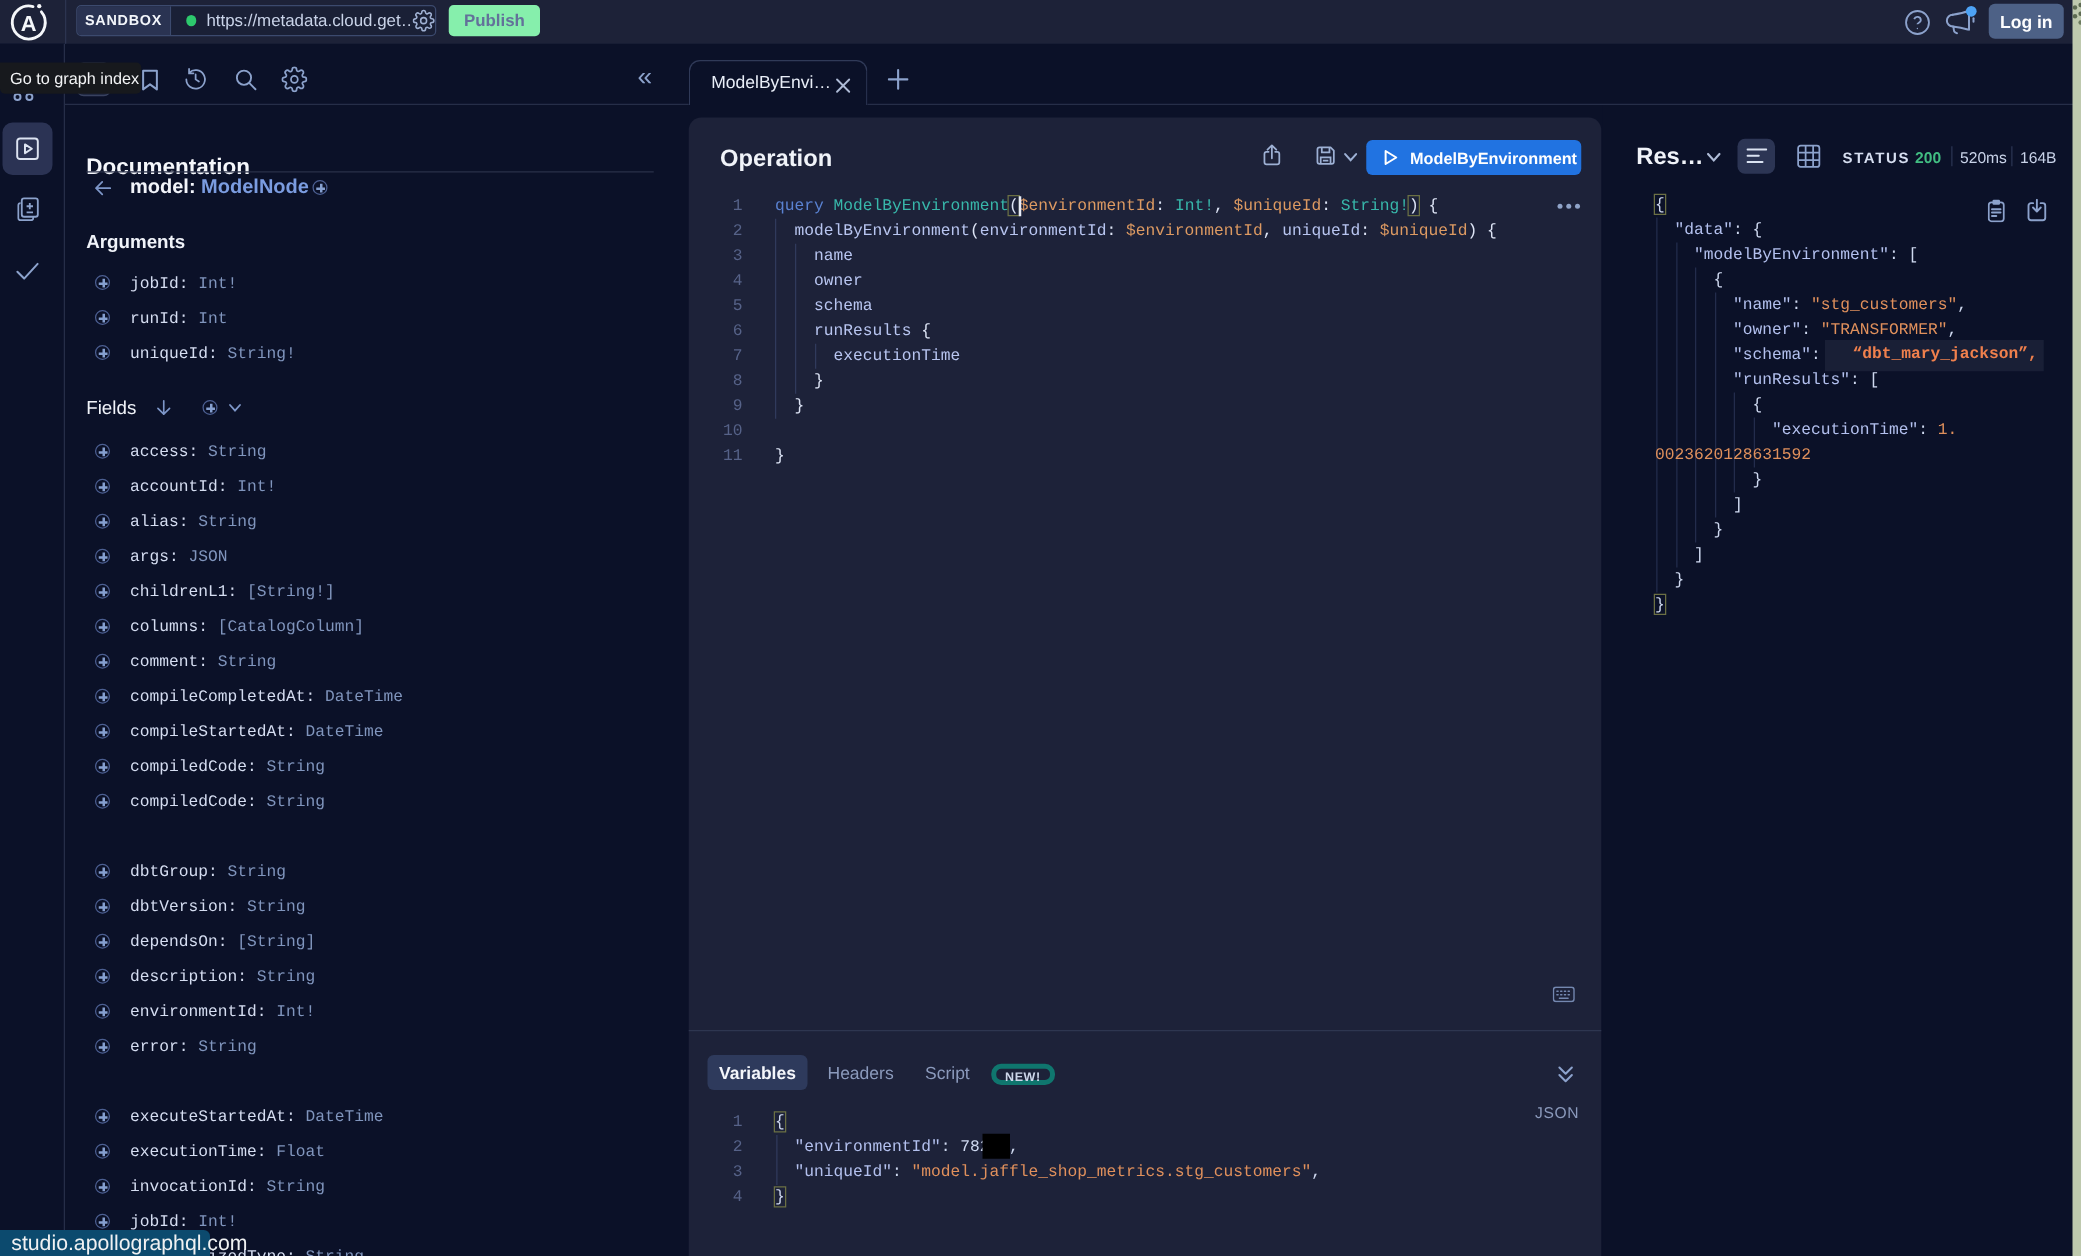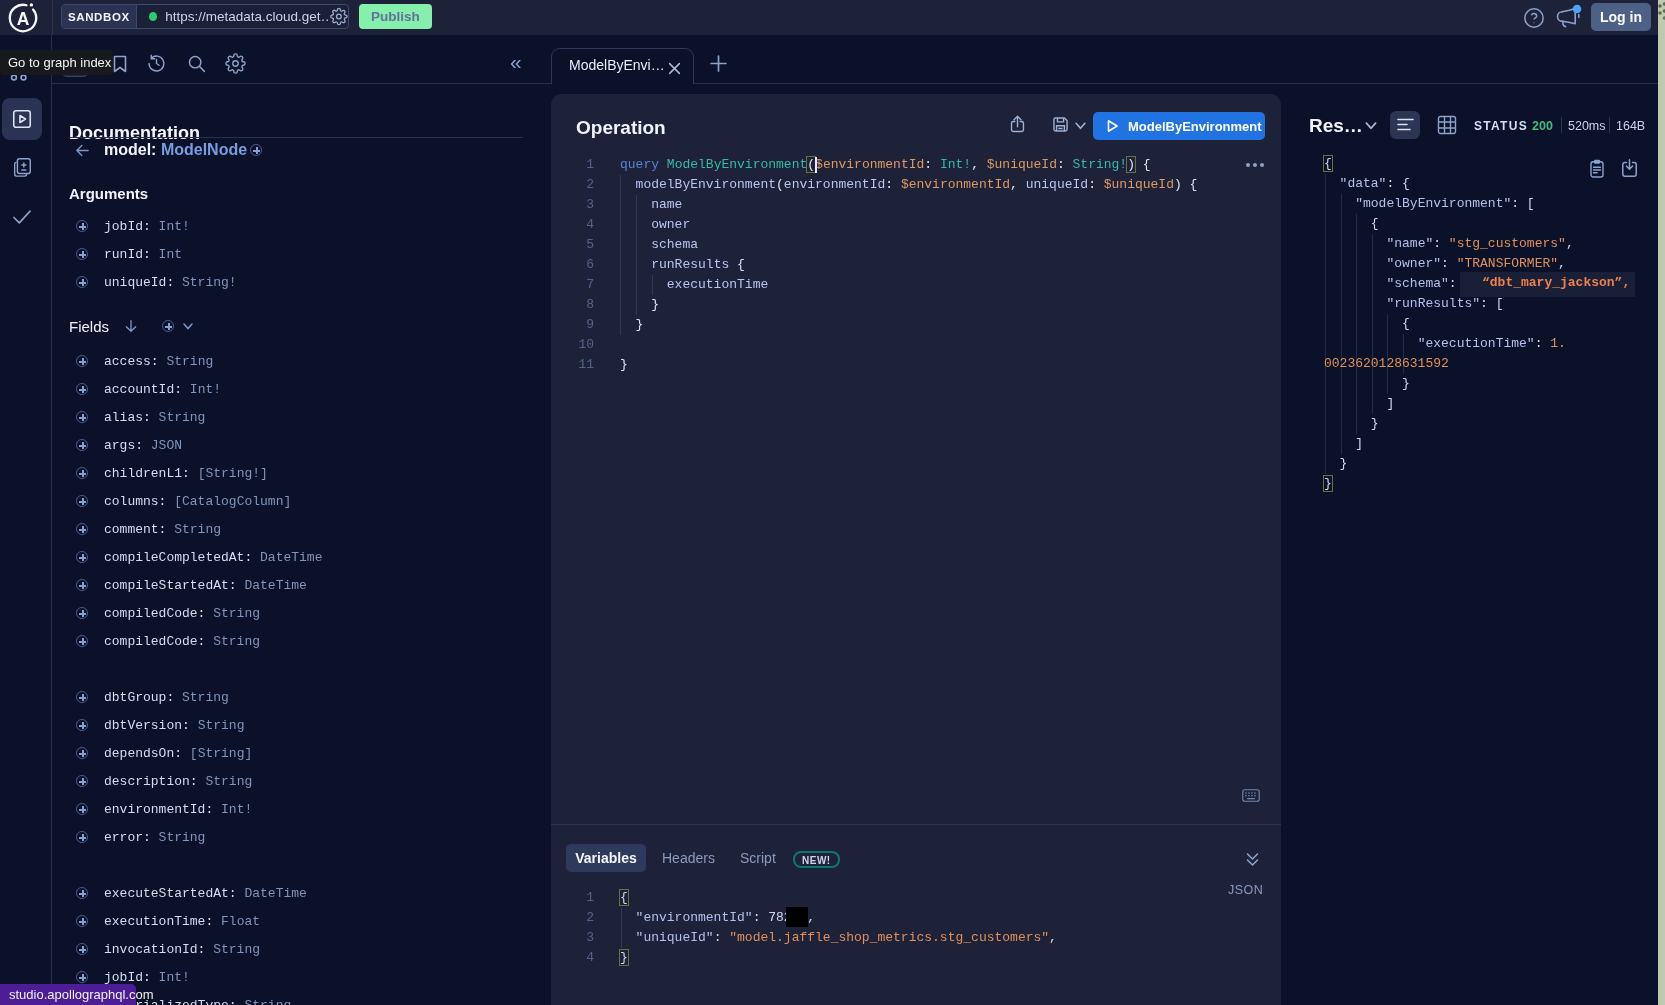--- a/index.html
+++ b/index.html
@@ -22,21 +22,21 @@
   #rail { position:absolute; left:0; top:35px; width:52px; height:970px; background:#0b1128; border-right:1px solid #262e48; }
   .railsel { position:absolute; left:2px; top:63px; width:40px; height:42px; background:#2b3354; border-radius:8px; }
 
   
   #subhead { position:absolute; left:52px; top:35px; width:1613px; height:49px; }
   .hline { position:absolute; top:48px; height:1px; background:#262e48; }
 
   
   #tooltip { position:absolute; left:0; top:50px; height:25px; background:#17191d; border-radius:0 4px 4px 4px; color:#f3f4f6; font-size:13px; line-height:25px; padding:0 2px 0 8px; z-index:30; white-space:nowrap; }
   #hoverbtn { position:absolute; left:61px; top:50px; width:28px; height:27px; background:#222a44; border:1px solid #39425f; border-radius:6px; z-index:29; }
-  #statuspill { position:absolute; left:0px; top:984px; width:136px; height:21px; background:#4c1d95; border-radius:0 5px 0 0; color:#f0f1f2; font-size:13px; line-height:21px; padding-left:9px; z-index:30; }
+  #statuspill { position:absolute; left:0px; top:984px; width:168px; height:21px; background:#0c4a6e; border-radius:0 5px 0 0; color:#f0f1f2; font-size:17px; line-height:21px; padding-left:9px; z-index:30; }
 
   
   #docpanel { position:absolute; left:52px; top:84px; width:498px; height:921px; }
   .h1 { color:#f5f7fb; font-size:18px; font-weight:bold; }
   .h2 { color:#f0f3f9; font-size:19px; font-weight:bold; }
   .fieldname { color:#d5ddf1; }
   .fieldtype { color:#8095bd; }
   .bluelink { color:#7b9ce0; }
   .frow { position:absolute; left:0; width:498px; height:20px; }
   .pico { position:absolute; width:11.8px; height:11.8px; border:1.4px solid #4c5f92; border-radius:50%; }
@@ -60,21 +60,21 @@
   .key { color:#b3c0ee; }
   .str { color:#e0905c; }
   .num { color:#e0905c; }
   .pw { color:#cfd9f0; }
   .bm { outline:1px solid #6b7044; }
 
   
   #vartabs { position:absolute; left:551px; top:824px; width:730px; height:181px; border-top:1px solid #2e3650; }
   .tabsel { position:absolute; left:15px; top:19px; width:80px; height:28px; background:#2e3a5c; border-radius:5px; color:#f4f6fb; font-size:14px; font-weight:bold; text-align:center; line-height:28px; }
   .tabplain { position:absolute; top:21px; color:#8b9abc; font-size:14px; line-height:24px; }
-  #newbadge { position:absolute; left:242px; top:26px; height:17px; border:2px solid #0f766e; border-radius:8px; color:#cdd6ea; font-size:10px; font-weight:bold; letter-spacing:0.5px; line-height:15px; padding:0 7px; }
+  #newbadge { position:absolute; left:242px; top:26px; height:17px; border:4px solid #0f766e; border-radius:8px; color:#cdd6ea; font-size:10px; font-weight:bold; letter-spacing:0.5px; line-height:15px; padding:0 7px; }
 
   
   #resp { position:absolute; left:1282px; top:84px; width:375px; height:921px; background:#0b1128; }
   .viewtile { position:absolute; left:108px; top:27px; width:30px; height:28px; background:#2c3554; border-radius:6px; }
   .statlab { color:#d6def0; font-size:12px; font-weight:bold; letter-spacing:1.3px; }
   .green { color:#41bd82; font-size:12.5px; font-weight:bold; }
   .mut { color:#c8d2e8; font-size:13px; }
   .sep { position:absolute; top:33px; width:1px; height:16px; background:#2b3452; }
 
   #greenstrip { position:absolute; left:1658px; top:0; width:7px; height:1005px; background:#bec9ae; }

